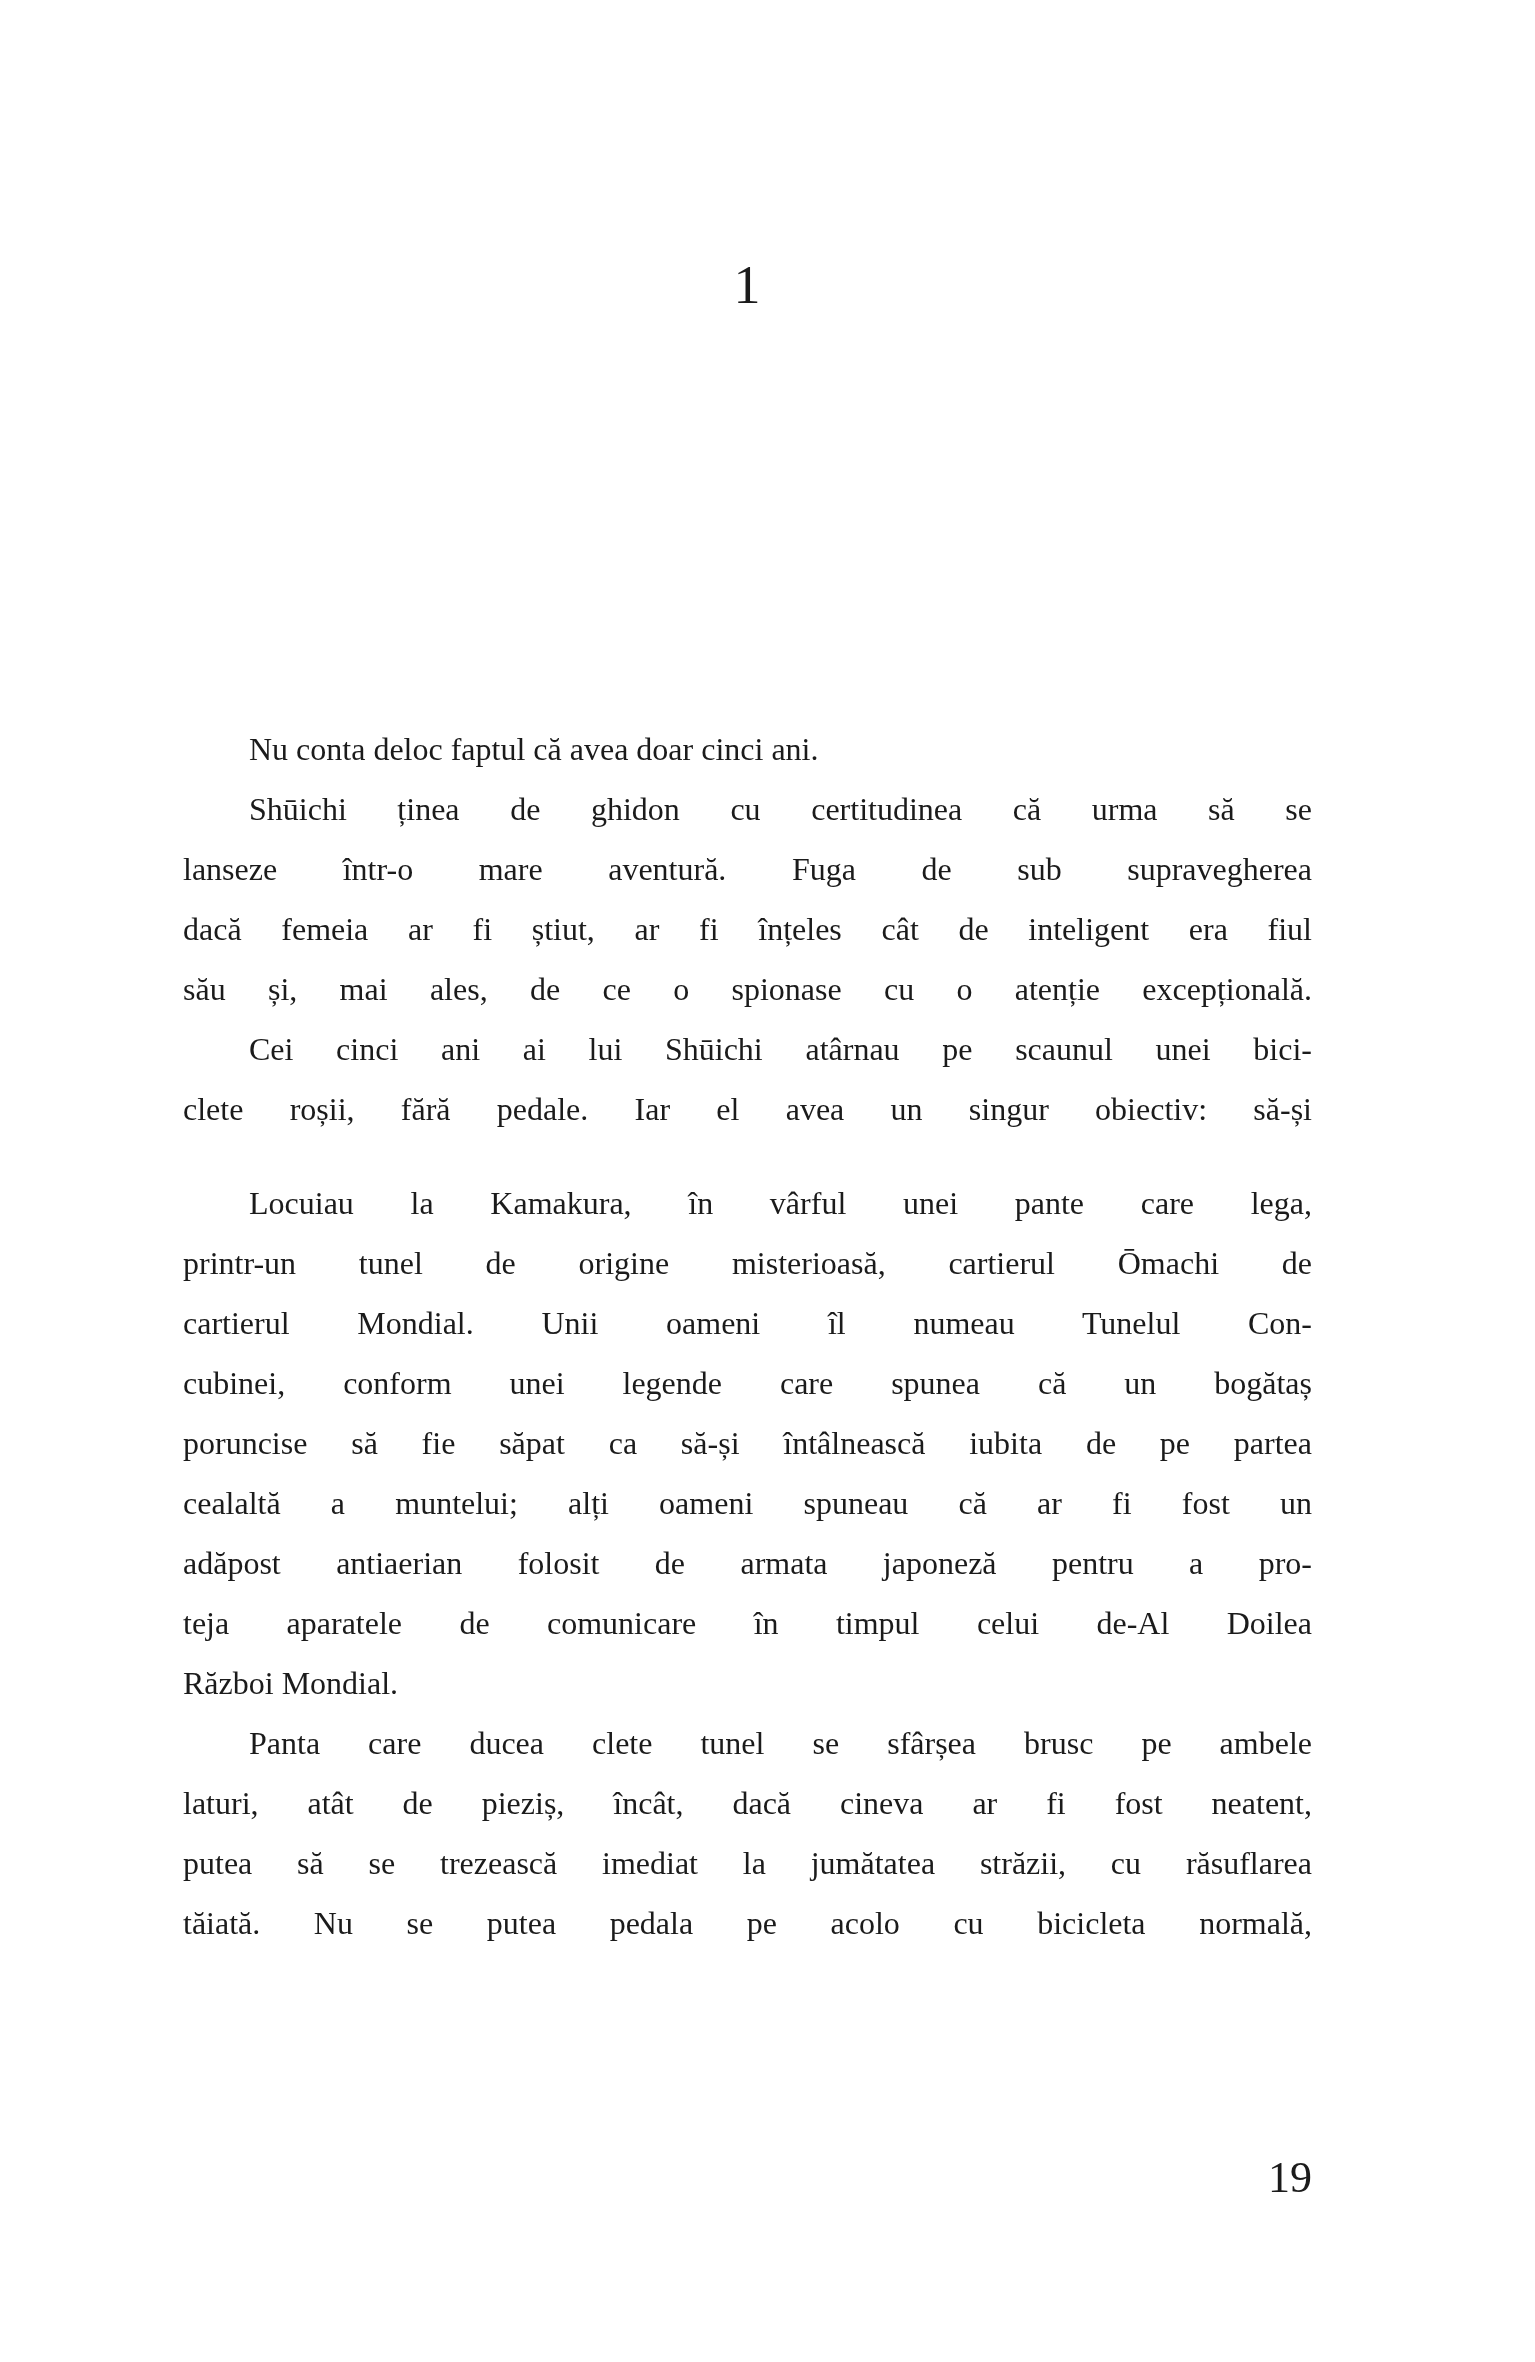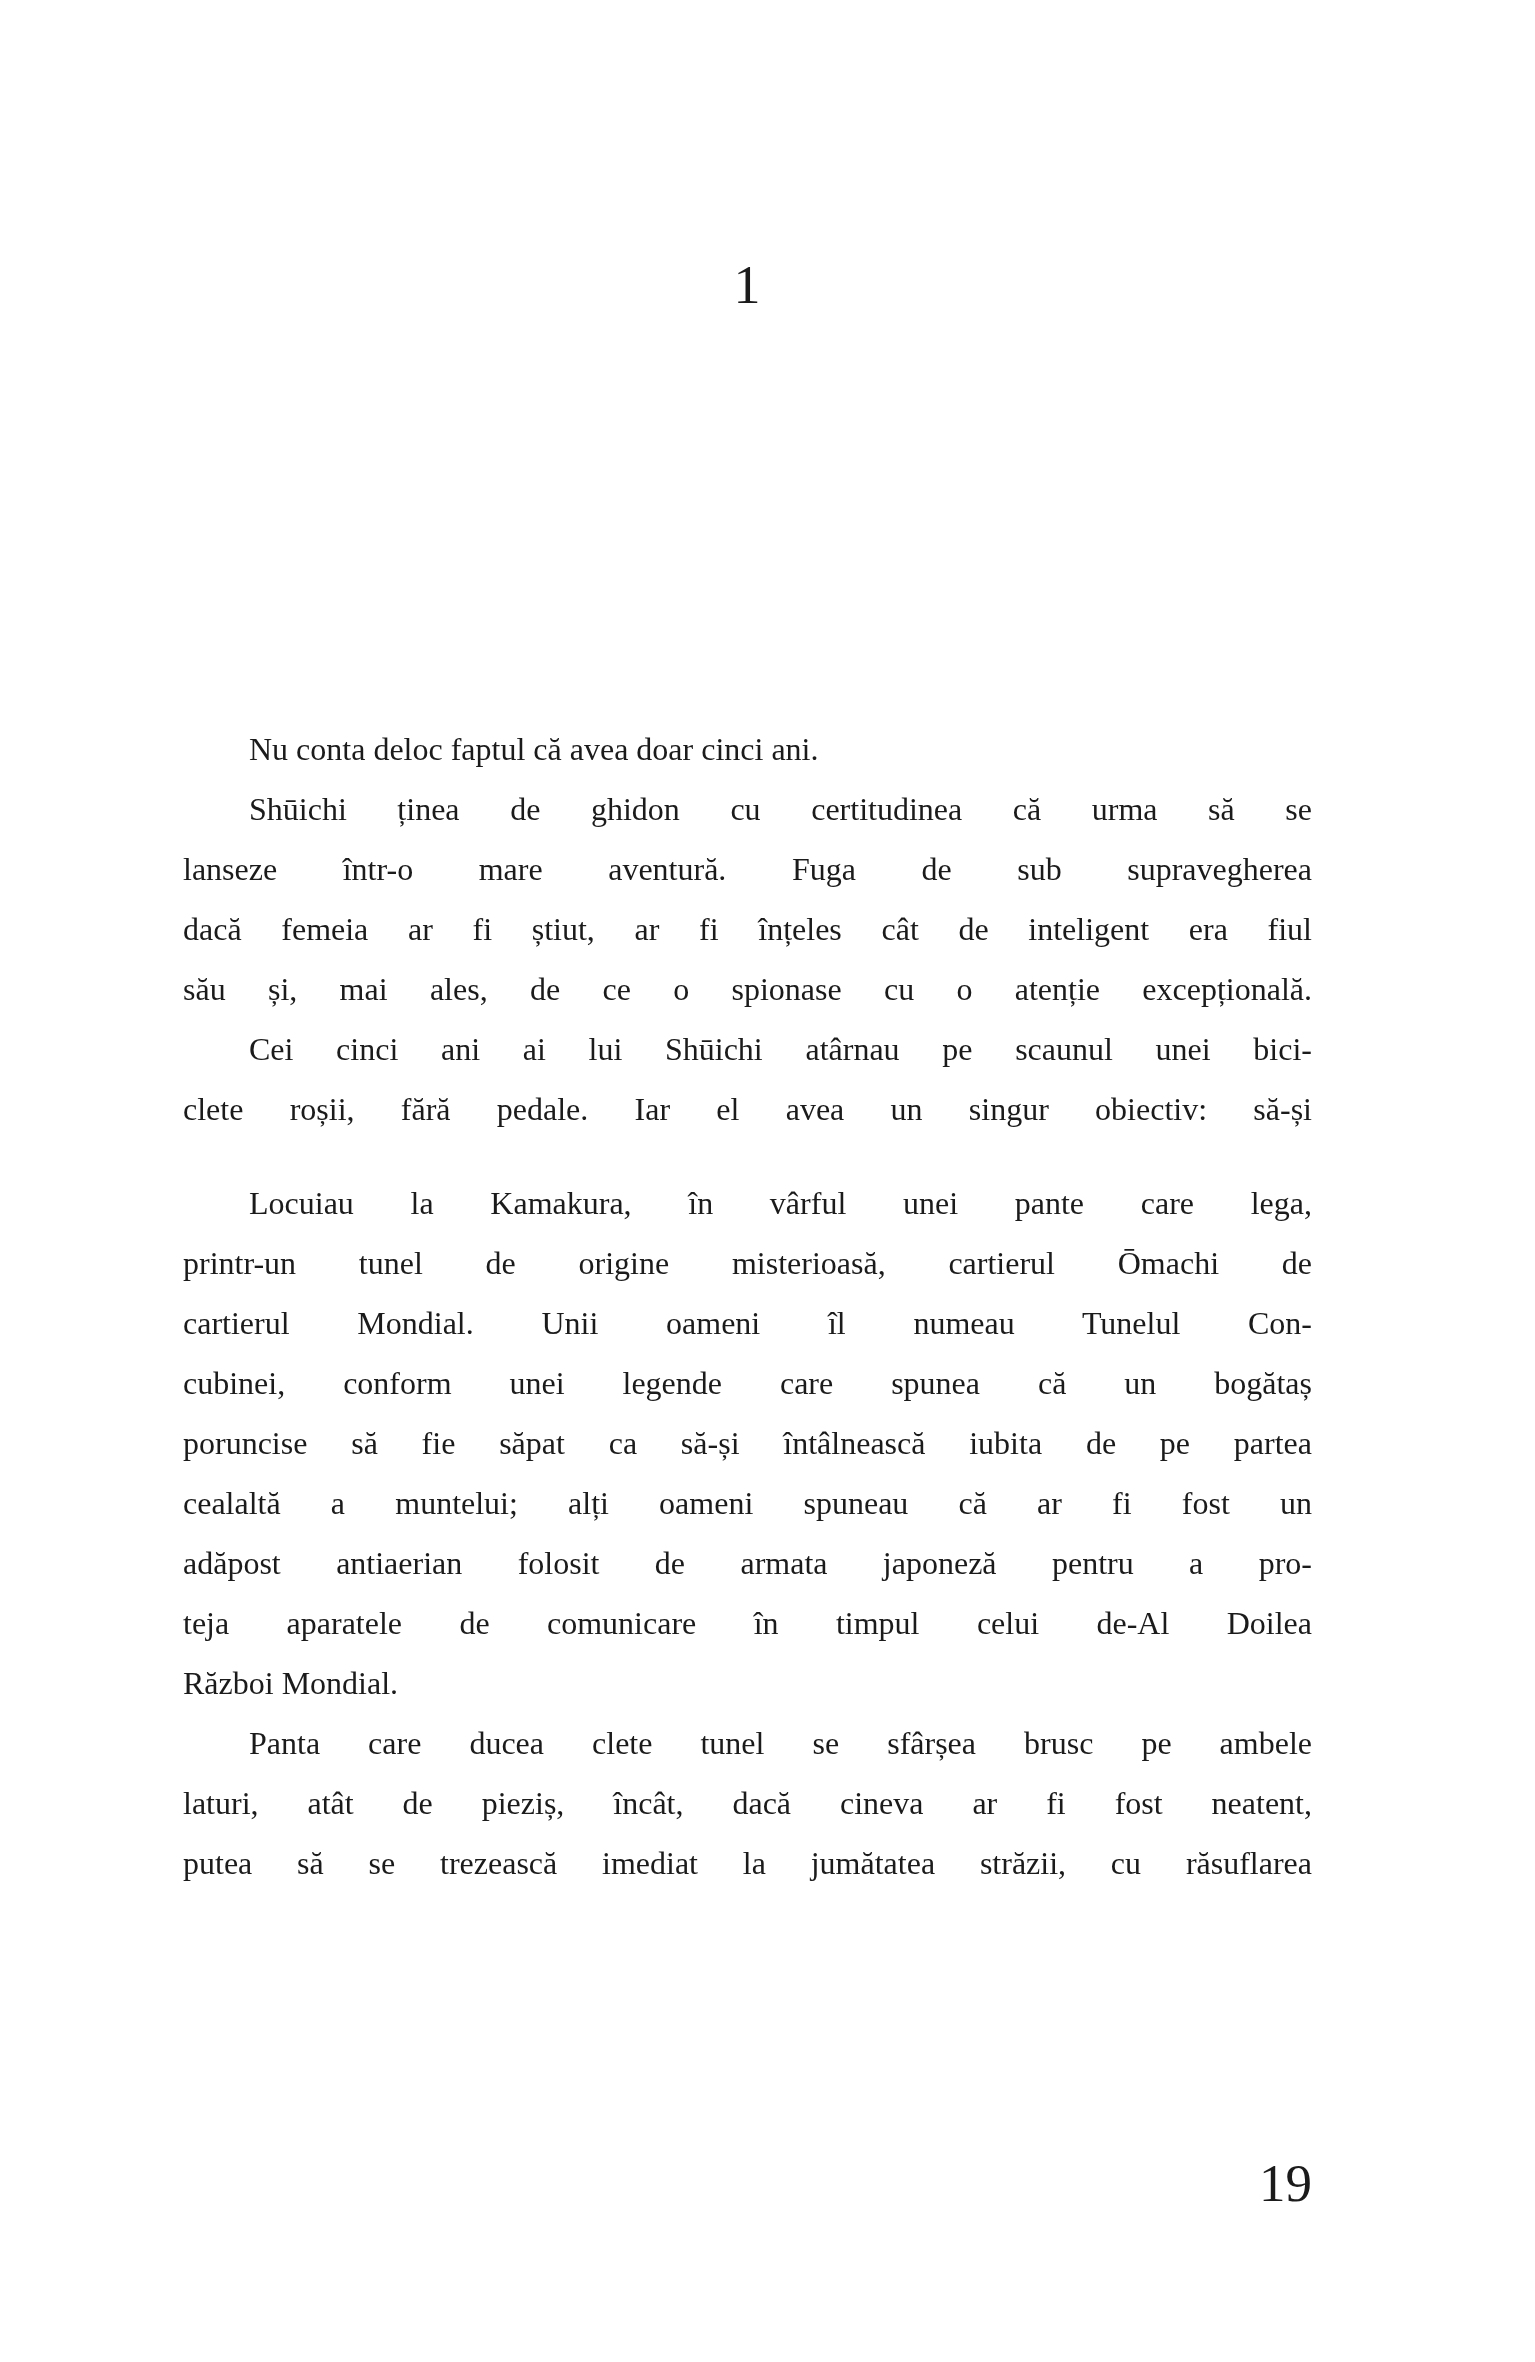--- a/index.html
+++ b/index.html
@@ -51,21 +51,21 @@
   }
   .line.end {
     text-align-last: left;
   }
   .page-number {
     position: absolute;
     top: 2152px;
     left: 183px;
     width: 1129px;
     text-align: right;
-    font-size: 53px;
+    font-size: 44px;
     line-height: 1.2;
   }
 </style>
 </head>
 <body>
 
 <div class="page">
 
   <div class="chapter-number">1</div>
 
@@ -96,19 +96,20 @@
       <div class="line">cealaltă a muntelui; alți oameni spuneau că ar fi fost un</div>
       <div class="line">adăpost antiaerian folosit de armata japoneză pentru a pro-</div>
       <div class="line">teja aparatele de comunicare în timpul celui de-Al Doilea</div>
       <div class="line end">Război Mondial.</div>
     </div>
 
     <div class="para">
       <div class="line indent">Panta care ducea clete tunel se sfârșea brusc pe ambele</div>
       <div class="line">laturi, atât de pieziș, încât, dacă cineva ar fi fost neatent,</div>
       <div class="line">putea să se trezească imediat la jumătatea străzii, cu răsuflarea</div>
+      <div class="line">tăiată. Nu se putea pedala pe acolo cu bicicleta normală,</div>
     </div>
 
   </div>
 
   <div class="page-number">19</div>
 
 </div>
 
 </body></html>

